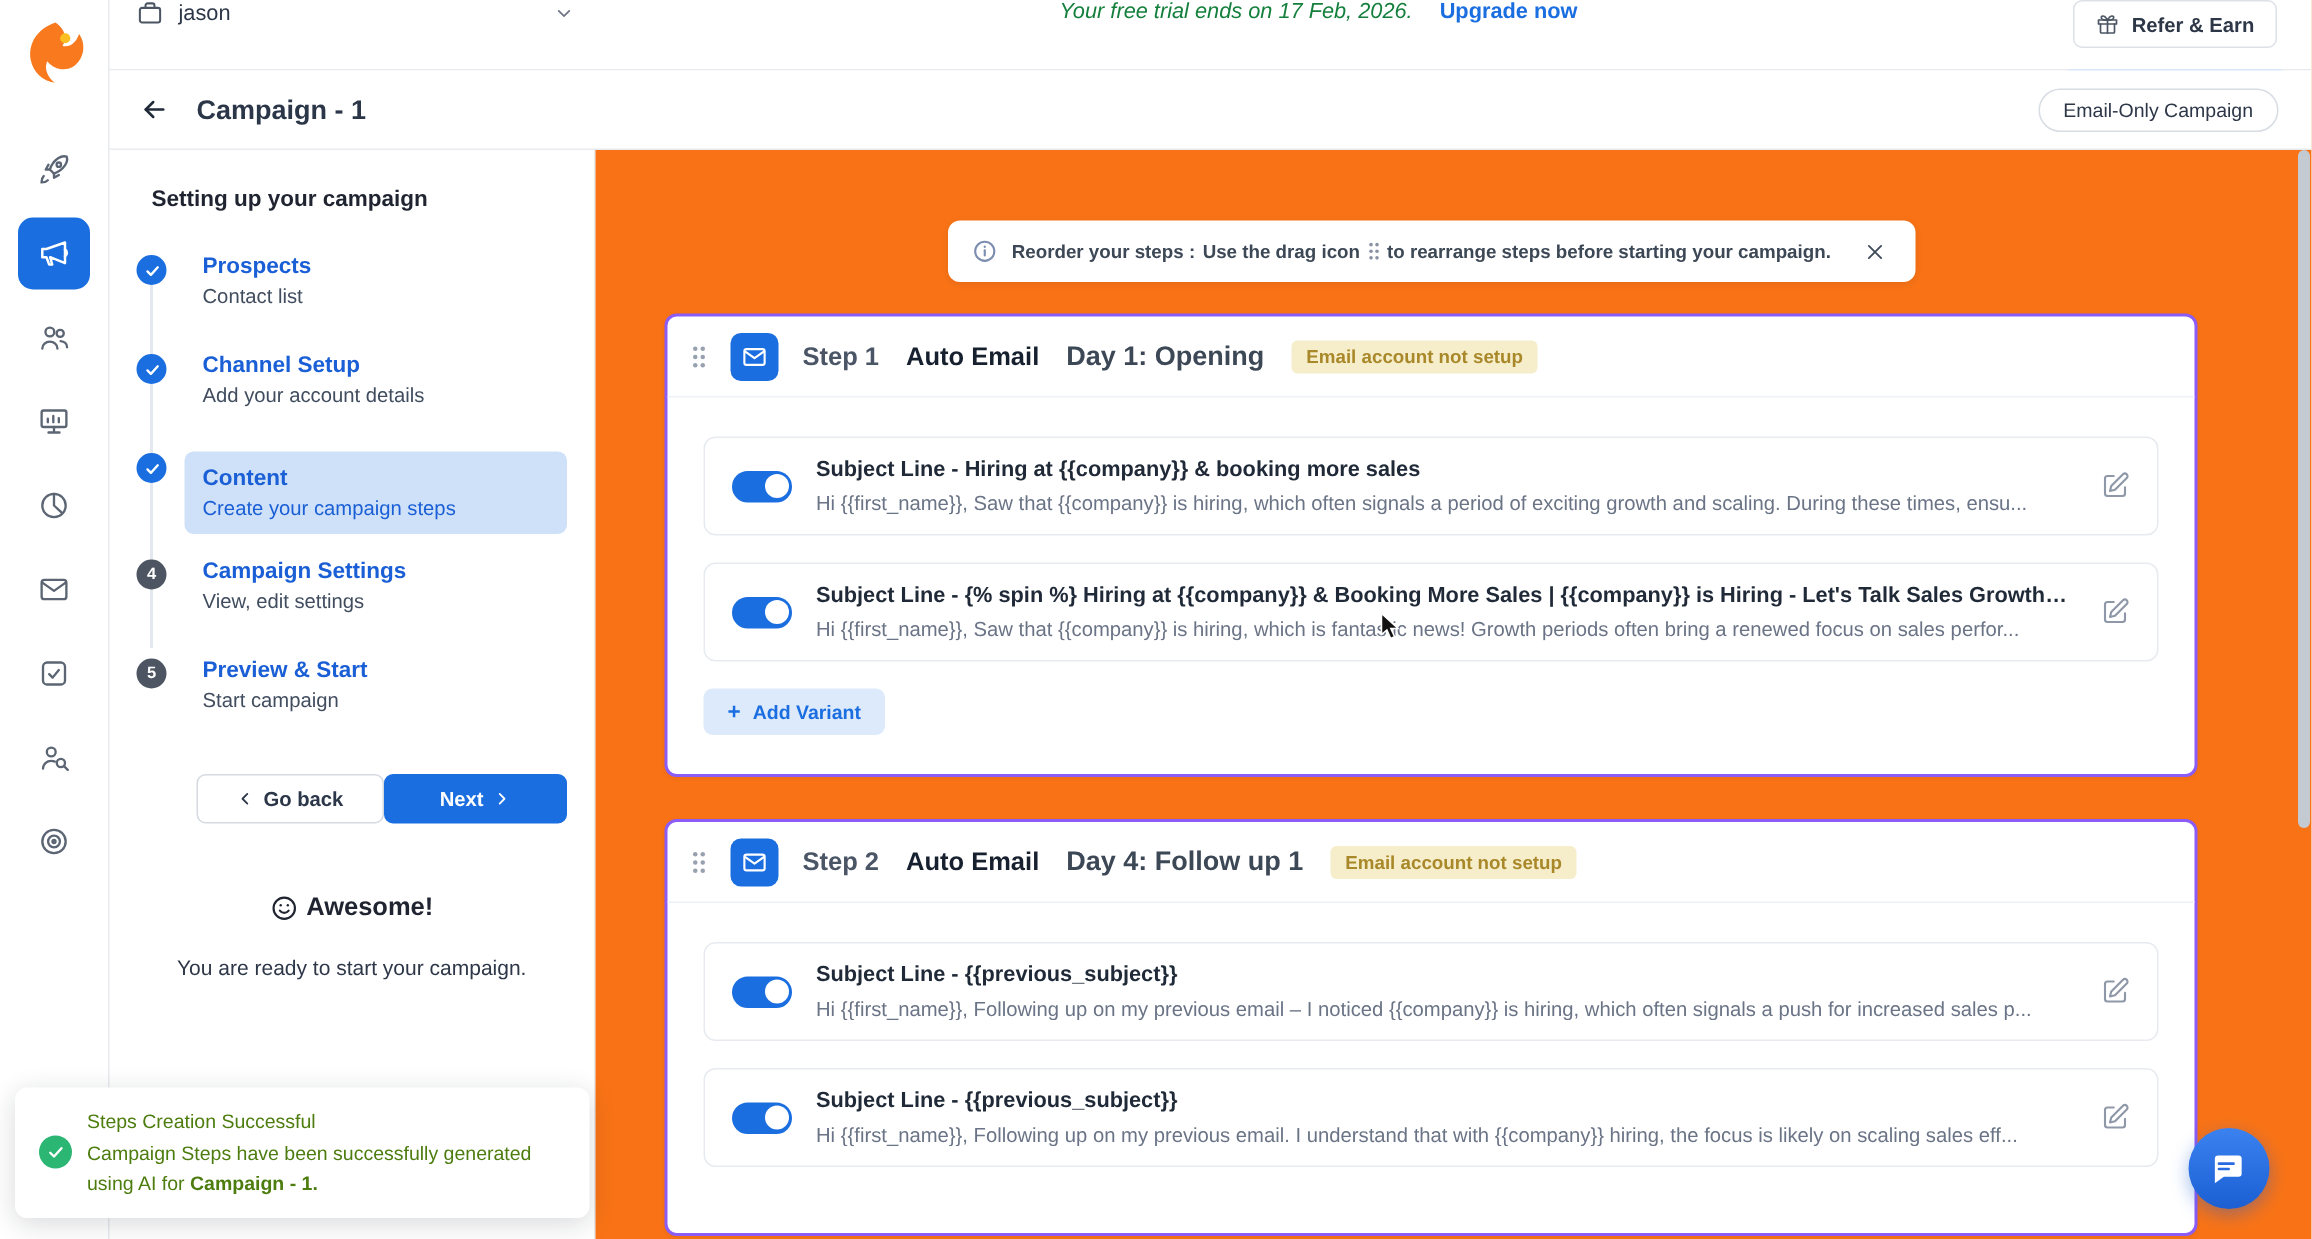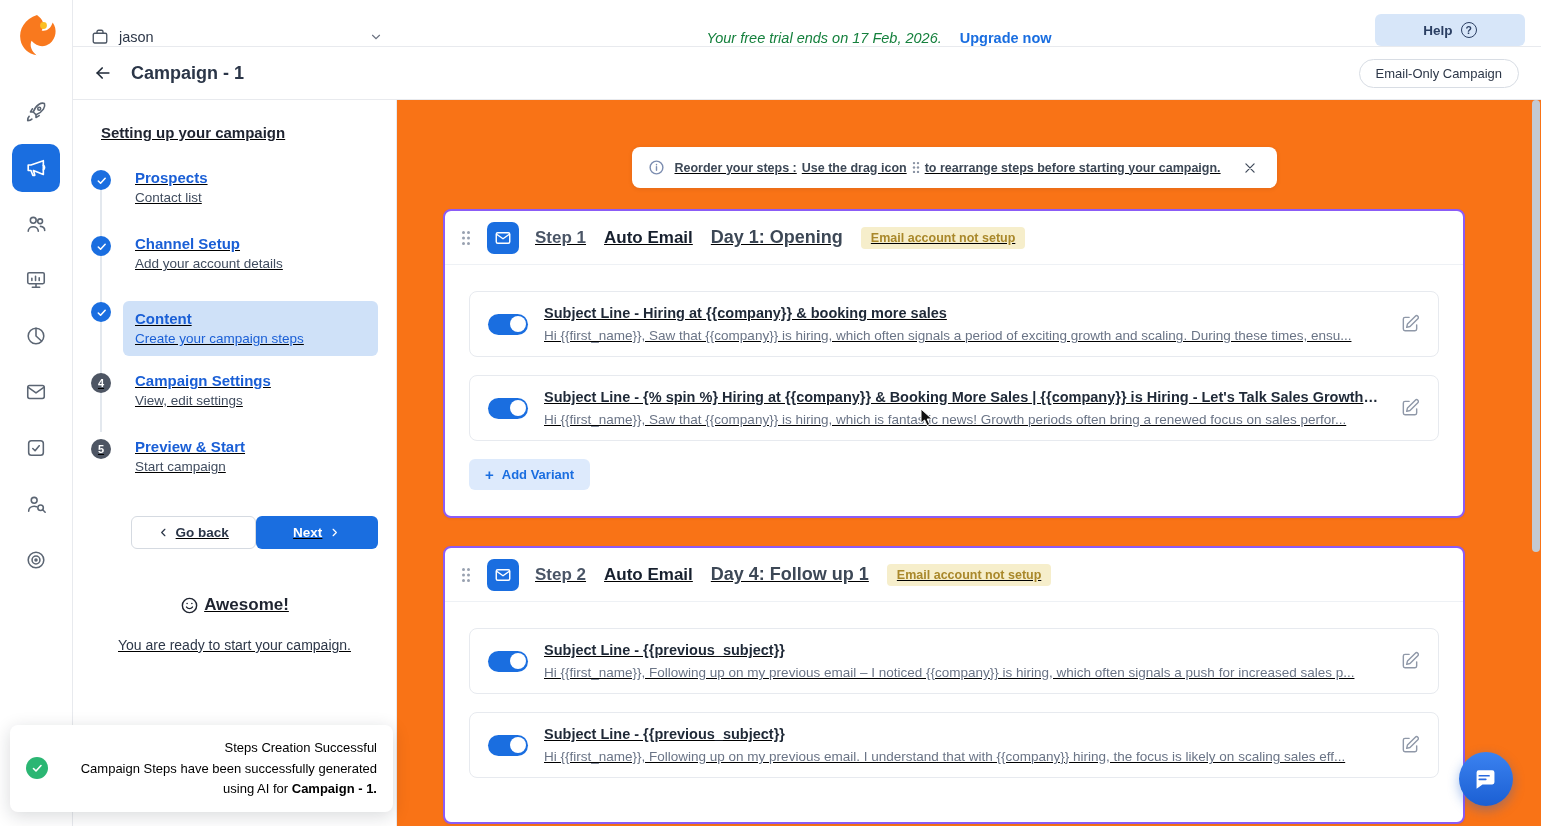--- a/index.html
+++ b/index.html
@@ -11,40 +11,40 @@
   .rail { width:73px; flex:none; background:#fff; border-right:1px solid #e8eaee; display:flex; flex-direction:column; align-items:center; z-index:3; }
   .logo { margin-top:12px; margin-bottom:24px; }
   .rail-nav { display:flex; flex-direction:column; gap:8px; }
   .rail-item { width:48px; height:48px; display:flex; align-items:center; justify-content:center; border-radius:10px; cursor:pointer; }
   .rail-item.active { background:#1a6ee0; }
 
   
   .right { flex:1; display:flex; flex-direction:column; min-width:0; }
 
   
-  .topbar { height:47px; flex:none; border-bottom:1px solid #e8eaee; display:flex; align-items:flex-end; padding:0 16px 0 18px; background:#fff;gap:48px; }
+  .topbar { height:47px; flex:none; border-bottom:1px solid #e8eaee; display:flex; align-items:flex-start; padding:0 16px 0 18px; background:#fff;gap:48px; }
   .workspace { width:292px; display:flex; align-items:center; gap:10px; cursor:pointer; }
   .workspace-name { font-size:14.5px; color:#2d3748; }
   .workspace .chev { margin-left:auto; display:flex; }
   .trial-wrap { flex:1; display:flex; align-items:center; justify-content:center; gap:18px; }
   .trial-text { font-size:14.5px; color:#15803d;font-style:italic; }
   .upgrade { font-size:14.5px; font-weight:600; color:#1a6ee0; cursor:pointer; }
   .topbar-actions { display:flex; gap:14px; align-items:center;flex-direction:column; }
   .btn-refer { display:flex; align-items:center; gap:8px; background:#fff; border:1px solid #dde1e7; border-radius:6px; padding:7px 14px; font-size:13.5px; font-weight:600; color:#2d3748; cursor:pointer; }
   .btn-help { display:flex; align-items:center; justify-content:center; gap:8px; background:#d7e6f9; border:none; border-radius:6px; padding:8px 0; width:150px; font-size:13.5px; font-weight:600; color:#2b3f63; cursor:pointer; }
   .qmark { width:16px; height:16px; border:1.5px solid #2b3f63; border-radius:50%; font-size:10.5px; font-weight:700; display:inline-flex; align-items:center; justify-content:center; color:#2b3f63; }
 
   
   .campaign-bar { height:53px; flex:none; border-bottom:1px solid #e8eaee; display:flex; align-items:center; gap:18px; padding:0 22px 0 20px; background:#fff; }
   .back-arrow { display:flex; cursor:pointer; }
   .campaign-title { font-size:18px; font-weight:600; color:#2b3648; }
   .type-pill { margin-left:auto; background:#fff; border:1px solid #d8dde4; border-radius:16px; padding:6px 16px; font-size:13px; color:#2d3748; }
 
   
-  .content-row { flex:1; display:flex; min-height:0;text-decoration:underline; }
+  .content-row { flex:1; display:flex; min-height:0; }
 
   
   .setup-panel { width:324px; flex:none; background:#fff; border-right:1px solid #e8eaee; padding:24px 18px 0 18px; position:relative; }
   .panel-title { font-size:15px; font-weight:700; color:#1f2430; margin:0 0 28px 10px; }
   .steps { position:relative; }
   .steps::before { content:""; position:absolute; left:9px; top:20px; bottom:42px; width:2px; background:#e3e8ee; }
   .step { display:flex; gap:12px; margin-bottom:30px; position:relative; cursor:pointer; }
   .step.is-active { margin-bottom:16px; }
   .marker { position:relative; z-index:1; width:20px; height:20px; flex:none; margin-top:1px; border-radius:50%; display:flex; align-items:center; justify-content:center; }
   .marker.done { background:#1a6ee0; }
@@ -58,21 +58,21 @@
   .panel-buttons { display:flex; gap:0; margin-top:42px;margin-left:40px; }
   .btn-back { flex:1; height:33px; background:#fff; border:1px solid #d5dae1; border-radius:6px; font-size:13.5px; font-weight:600; color:#2b3648; display:flex; align-items:center; justify-content:center; gap:7px; cursor:pointer; font-family:inherit; }
   .btn-next { flex:1; height:33px; background:#1a6ee0; border:none; border-radius:6px; font-size:13.5px; font-weight:600; color:#fff; display:flex; align-items:center; justify-content:center; gap:7px; cursor:pointer; font-family:inherit; }
 
   .awesome { margin-top:46px; display:flex; align-items:center; justify-content:center; gap:5px; font-size:17px; font-weight:700; color:#1f2430; }
   .ready-text { margin-top:22px; text-align:center; font-size:14px; color:#2d3748; }
 
   
   .toast { position:absolute; left:10px; bottom:14px; width:383px; background:#fff; border-radius:8px; box-shadow:0 4px 18px rgba(16,24,40,.16); display:flex; align-items:center; gap:10px; padding:13px 16px; z-index:6; }
   .toast-check { width:22px; height:22px; flex:none; border-radius:50%; background:#2bb673; color:#fff; font-size:12px; display:flex; align-items:center; justify-content:center; }
-  .toast-text { flex:1; text-align:right; font-size:13px; color:#000000; line-height:1.55; }
+  .toast-text { flex:1; text-align:left; font-size:13px; color:#4d7c0f; line-height:1.55; }
   .toast-title { margin-bottom:1px; }
   .toast-bold { font-weight:700; }
 
   
   .main { flex:1; min-width:0; background:#f97316; padding:47px 76px 0 46px; position:relative; overflow:hidden; }
 
   .banner { width:645px; margin:0 auto 21px auto; background:#fff; border-radius:8px; box-shadow:0 1px 5px rgba(16,24,40,.09); display:flex; align-items:center; gap:10px; padding:12px 16px; }
   .banner-text { font-size:12.5px; color:#3d4856; font-weight:600; display:flex; align-items:center; gap:5px; white-space:nowrap; }
   .banner-lead { font-weight:700; }
   .banner-close { margin-left:12px; display:flex; cursor:pointer; }

